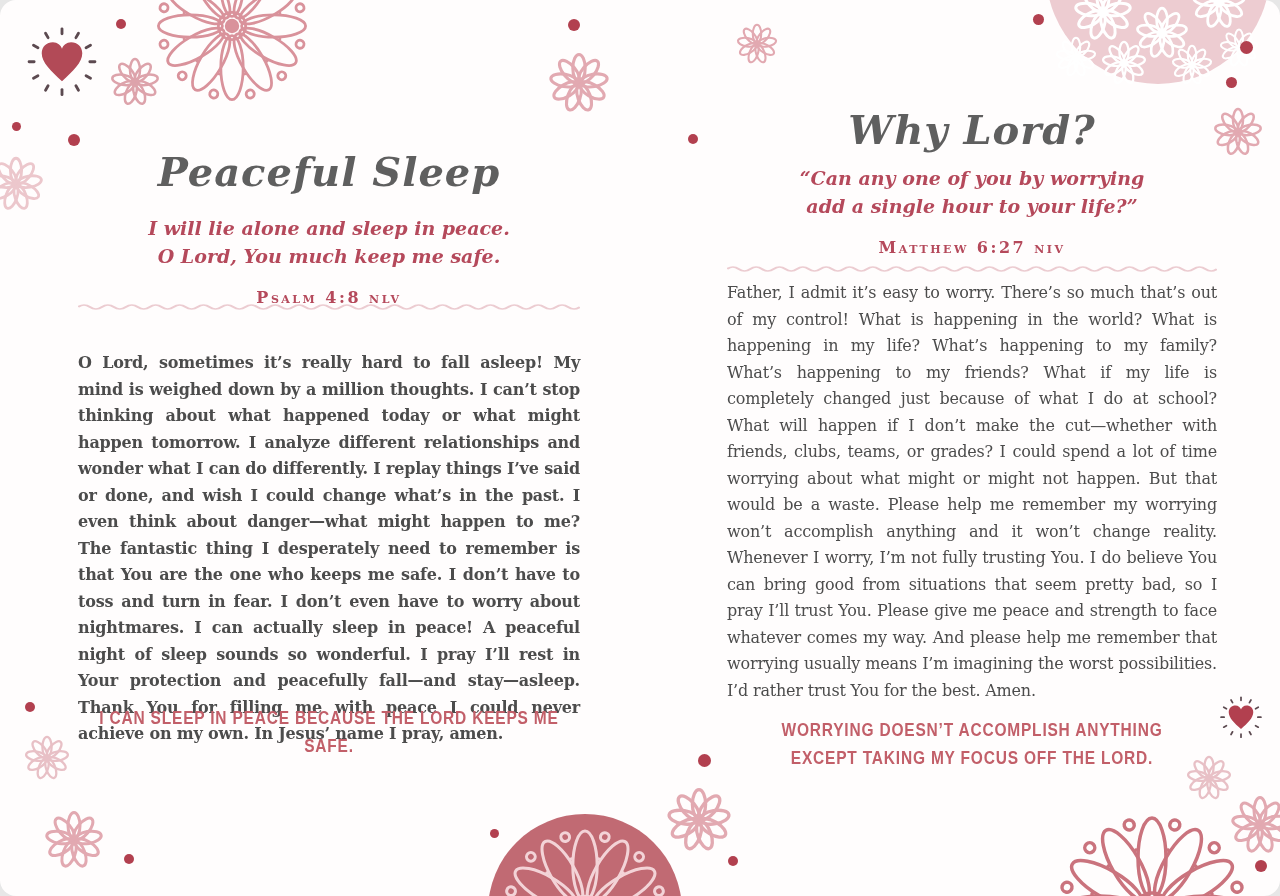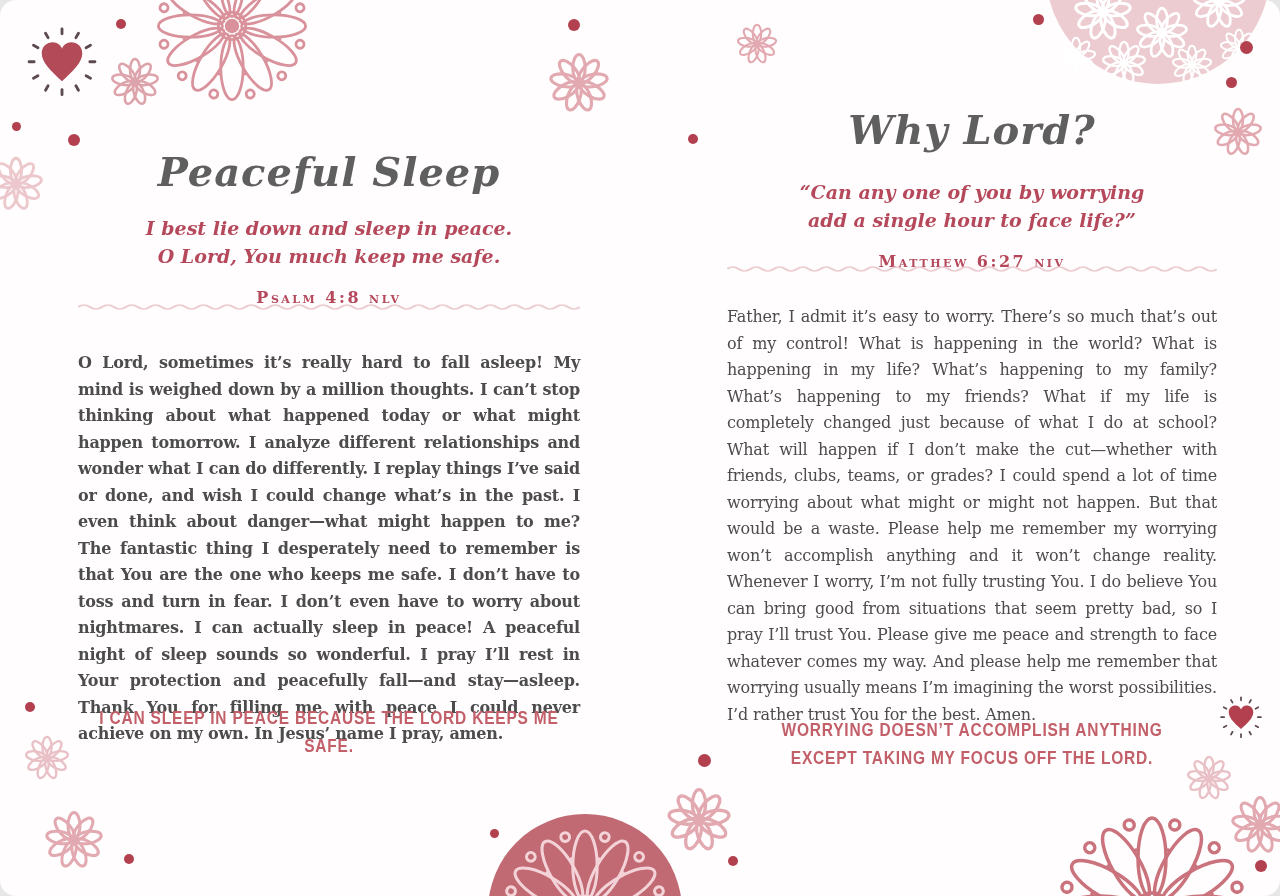--- a/index.html
+++ b/index.html
@@ -16,35 +16,35 @@
     font-family:"DejaVu Serif", cursive, serif;font-style:italic;font-weight:600;
     font-size:40px;color:#5f5f5f;letter-spacing:1px;
   }
   .page.left .title{top:148px;}
   .page.right .title{top:106px;}
   .verse{
     position:absolute;left:0;width:100%;text-align:center;
     font-style:italic;font-weight:bold;font-size:19px;line-height:28px;color:#b5495b;
   }
   .page.left .verse{top:214px;}
-  .page.right .verse{top:178px;}
+  .page.right .verse{top:164px;}
   .ref{
     margin-top:14px;font-style:normal;font-weight:bold;font-size:16px;
     font-variant:small-caps;letter-spacing:2.5px;color:#b5495b;
   }
   .wave{position:absolute;left:0;}
   .page.left .wave{top:302px;width:502px;height:10px;}
   .page.right .wave{top:264px;width:490px;height:10px;}
   .bodytext{
     position:absolute;left:0;width:100%;margin:0;
     text-align:justify;font-size:16px;line-height:26.5px;color:#4c4c4c;
     letter-spacing:-0.2px;
   }
   .page.left .bodytext{top:350px;font-weight:bold;}
-  .page.right .bodytext{top:304px;}
+  .page.right .bodytext{top:280px;}
   .takeaway{
     position:absolute;left:0;width:100%;text-align:center;
     font-family:"Liberation Sans", sans-serif;font-weight:600;
     font-size:15.5px;line-height:23px;letter-spacing:0.8px;color:#c25f69;
     transform:scaleY(1.2);transform-origin:center top;
   }
   .page.left .takeaway{top:704px;}
   .page.right .takeaway{top:716px;}
   .pagenum{
     position:absolute;left:0;width:100%;top:832px;text-align:center;
@@ -216,36 +216,36 @@
   <span class="dot" style="left:25px;top:702px;width:10px;height:10px"></span>
   <span class="dot" style="left:124px;top:854px;width:10px;height:10px"></span>
   <span class="dot" style="left:490px;top:829px;width:9px;height:9px"></span>
   <span class="dot" style="left:698px;top:754px;width:13px;height:13px"></span>
   <span class="dot" style="left:728px;top:856px;width:10px;height:10px"></span>
   <span class="dot" style="left:1255px;top:860px;width:12px;height:12px"></span>
 
   <section class="page left">
     <h1 class="title">Peaceful Sleep</h1>
     <div class="verse">
-      <div>I best lie down and sleep in peace.</div>
+      <div>I will lie alone and sleep in peace.</div>
       <div>O Lord, You much keep me safe.</div>
       <div class="ref">Psalm 4:8 nlv</div>
     </div>
     <svg class="wave" viewBox="0 0 252 10" preserveAspectRatio="none">
       <path fill="none" stroke="#ecccd1" stroke-width="1.6" d="M0 5 Q3 1 6 5 T12 5T18 5T24 5T30 5T36 5T42 5T48 5T54 5T60 5T66 5T72 5T78 5T84 5T90 5T96 5T102 5T108 5T114 5T120 5T126 5T132 5T138 5T144 5T150 5T156 5T162 5T168 5T174 5T180 5T186 5T192 5T198 5T204 5T210 5T216 5T222 5T228 5T234 5T240 5T246 5T252 5"></path>
     </svg>
     <p class="bodytext">O Lord, sometimes it’s really hard to fall asleep! My mind is weighed down by a million thoughts. I can’t stop thinking about what happened today or what might happen tomorrow. I analyze different relationships and wonder what I can do differently. I replay things I’ve said or done, and wish I could change what’s in the past. I even think about danger—what might happen to me? The fantastic thing I desperately need to remember is that You are the one who keeps me safe. I don’t have to toss and turn in fear. I don’t even have to worry about nightmares. I can actually sleep in peace! A peaceful night of sleep sounds so wonderful. I pray I’ll rest in Your protection and peacefully fall—and stay—asleep. Thank You for filling me with peace I could never achieve on my own. In Jesus’ name I pray, amen.</p>
     <div class="takeaway">I CAN SLEEP IN PEACE BECAUSE THE LORD KEEPS ME SAFE.</div>
   </section>
 
   <section class="page right">
     <h1 class="title">Why Lord?</h1>
     <div class="verse">
       <div>“Can any one of you by worrying</div>
-      <div>add a single hour to face life?”</div>
+      <div>add a single hour to your life?”</div>
       <div class="ref">Matthew 6:27 niv</div>
     </div>
     <svg class="wave" viewBox="0 0 252 10" preserveAspectRatio="none">
       <path fill="none" stroke="#ecccd1" stroke-width="1.6" d="M0 5 Q3 1 6 5 T12 5T18 5T24 5T30 5T36 5T42 5T48 5T54 5T60 5T66 5T72 5T78 5T84 5T90 5T96 5T102 5T108 5T114 5T120 5T126 5T132 5T138 5T144 5T150 5T156 5T162 5T168 5T174 5T180 5T186 5T192 5T198 5T204 5T210 5T216 5T222 5T228 5T234 5T240 5T246 5T252 5"></path>
     </svg>
     <p class="bodytext">Father, I admit it’s easy to worry. There’s so much that’s out of my control! What is happening in the world? What is happening in my life? What’s happening to my family? What’s happening to my friends? What if my life is completely changed just because of what I do at school? What will happen if I don’t make the cut—whether with friends, clubs, teams, or grades? I could spend a lot of time worrying about what might or might not happen. But that would be a waste. Please help me remember my worrying won’t accomplish anything and it won’t change reality. Whenever I worry, I’m not fully trusting You. I do believe You can bring good from situations that seem pretty bad, so I pray I’ll trust You. Please give me peace and strength to face whatever comes my way. And please help me remember that worrying usually means I’m imagining the worst possibilities. I’d rather trust You for the best. Amen.</p>
     <div class="takeaway">
       <div>WORRYING DOESN’T ACCOMPLISH ANYTHING</div>
       <div>EXCEPT TAKING MY FOCUS OFF THE LORD.</div>
     </div>

